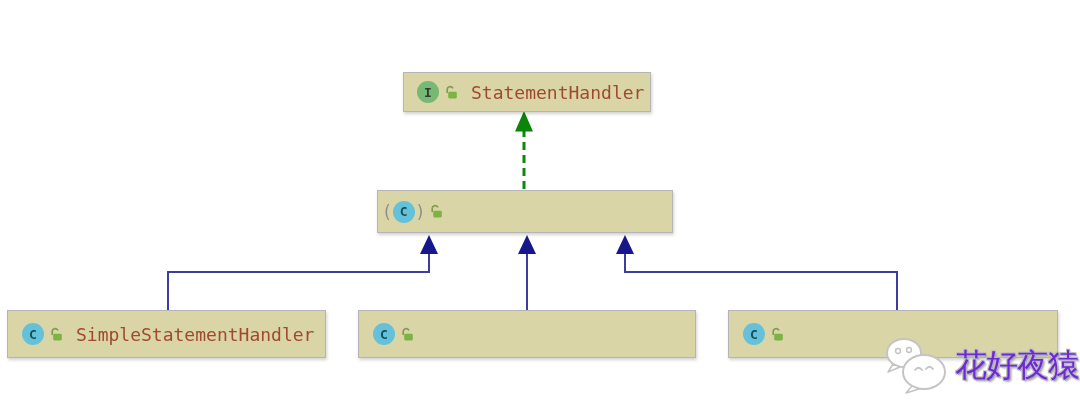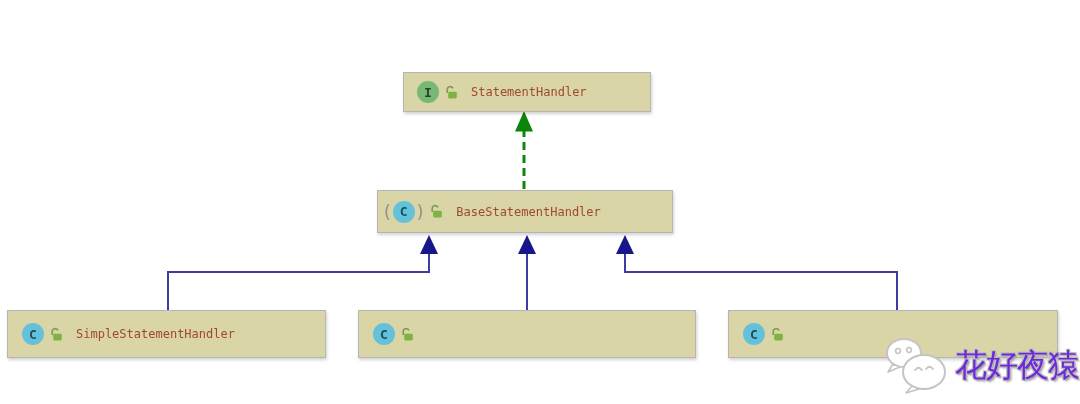--- a/index.html
+++ b/index.html
@@ -18,21 +18,21 @@
   .badge{
     width:22px;height:22px;border-radius:50%;flex:0 0 auto;
     display:flex;align-items:center;justify-content:center;
     font-family:"DejaVu Sans Mono",monospace;font-weight:bold;font-size:13px;
   }
   .badge.iface{background:#77b875;color:#2f3b2f;}
   .badge.cls{background:#64c1d9;color:#164f5c;}
   .paren{font-family:"DejaVu Sans",sans-serif;color:#8f8f8f;font-size:17px;line-height:22px;}
   .lock{flex:0 0 auto;display:block;}
   .node-label{
-    font-family:"DejaVu Sans Mono",monospace;font-size:12px;color:#a0492f;
+    font-family:"DejaVu Sans Mono",monospace;font-size:18px;color:#a0492f;
     white-space:nowrap;letter-spacing:0px;
   }
   .n-statement{left:403px;top:72px;width:248px;height:40px;padding-left:13px;}
   .n-base{left:377px;top:190px;width:296px;height:43px;padding-left:6px;}
   .n-simple{left:7px;top:310px;width:319px;height:48px;padding-left:14px;}
   .n-callable{left:358px;top:310px;width:338px;height:48px;padding-left:14px;}
   .n-prepared{left:728px;top:310px;width:330px;height:48px;padding-left:14px;}
   #watermark{
     position:absolute;left:884px;top:336px;z-index:3;
     display:flex;align-items:center;
@@ -89,21 +89,20 @@
   <div class="node n-base">
     <span class="icons" style="gap:2px;">
       <span class="paren">(</span>
       <span class="badge cls">C</span>
       <span class="paren">)</span>
       <svg class="lock" width="15" height="15" viewBox="0 0 15 15" style="margin-left:4px;">
         <path d="M3.2 7.2 L3.2 4.6 A3 3 0 0 1 8.6 2.8" fill="none" stroke="#7d9d4d" stroke-width="1.7" stroke-linecap="round"></path>
         <rect x="4.2" y="6.8" width="8.6" height="6.6" rx="1.3" fill="#7cb342"></rect>
       </svg>
     </span>
-    <span class="node-label">BaseStatementHandler</span>
   </div>
 
   <div class="node n-simple">
     <span class="icons">
       <span class="badge cls">C</span>
       <svg class="lock" width="15" height="15" viewBox="0 0 15 15">
         <path d="M3.2 7.2 L3.2 4.6 A3 3 0 0 1 8.6 2.8" fill="none" stroke="#7d9d4d" stroke-width="1.7" stroke-linecap="round"></path>
         <rect x="4.2" y="6.8" width="8.6" height="6.6" rx="1.3" fill="#7cb342"></rect>
       </svg>
     </span>

